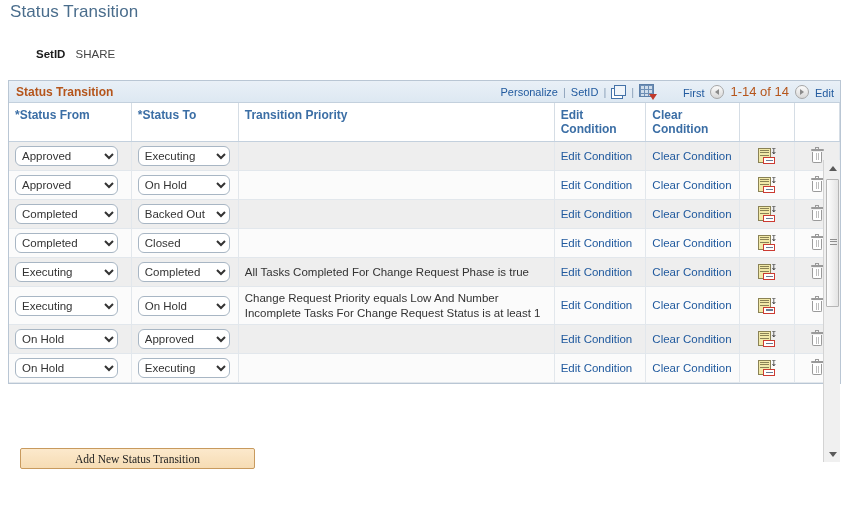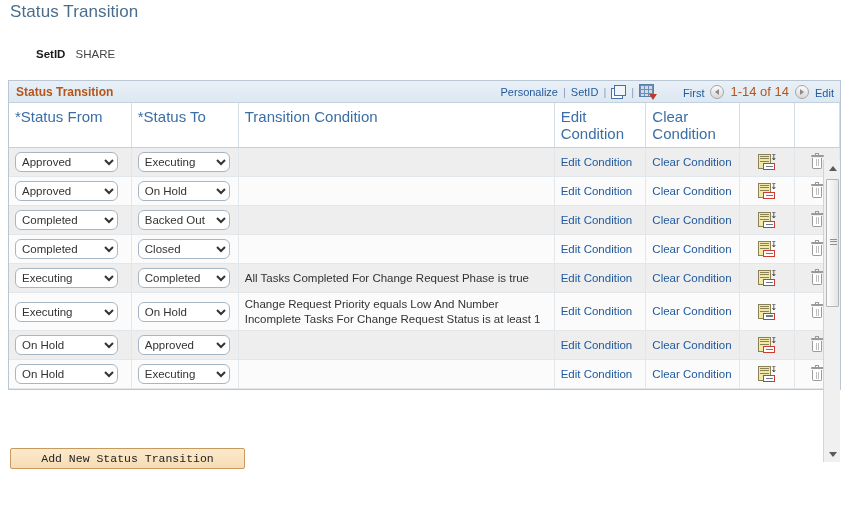--- a/index.html
+++ b/index.html
@@ -148,22 +148,22 @@
     width: 100%;
     border-collapse: collapse;
     table-layout: fixed;
     font-size: 11.5px;
   }
   table.tbl th {
     background: #ffffff;
     border-right: 1px solid #d5dde5;
     border-bottom: 1px solid #c3d0dd;
     color: #3b6ea5;
-    font-size: 15px;
-    font-weight: normal;
+    font-size: 12px;
+    font-weight: bold;
     text-align: left;
     padding: 5px 6px;
     vertical-align: top;
     height: 34px;
   }
   table.tbl td {
     border-right: 1px solid #e2e7ec;
     border-bottom: 1px solid #e2e7ec;
     padding: 4px 6px;
     vertical-align: middle;
@@ -321,27 +321,27 @@
   .vs-thumb .grip {
     position: absolute;
     left: 3px; top: 59px;
     width: 7px; height: 7px;
     background: repeating-linear-gradient(to bottom, #8f8f8f 0 1px, transparent 1px 2.5px);
   }
 
   
   .add-btn {
     position: absolute;
-    left: 10px; top: 448px;
+    left: 20px; top: 448px;
     width: 235px; height: 21px;
     background: linear-gradient(to bottom, #fce9cc 0%, #f6dcb4 100%);
     border: 1px solid #c89a5e;
     border-radius: 2px;
     color: #222;
-    font-family: Liberation Mono, monospace;
+    font-family: Liberation Serif, serif;
     font-size: 11.5px;
     cursor: pointer;
   }
 
   
   .req-note {
     position: absolute;
     left: 10px; top: 494px;
     font-size: 11px;
     color: #333;
@@ -401,21 +401,21 @@
             <col class="c-cond">
           <col class="c-edit">
             <col class="c-clear">
             <col class="c-add">
             <col class="c-del">
         </colgroup>
         <thead>
           <tr>
             <th>*Status From</th>
             <th>*Status To</th>
-            <th>Transition Condition</th>
+            <th>Transition Priority</th>
             <th>Edit Condition</th>
             <th>Clear Condition</th>
             <th></th>
             <th></th>
           </tr>
         </thead>
         <tbody>
             <tr class="alt">
               <td><select class="ps-select"><option>Approved</option><option>Completed</option><option>Executing</option><option>On Hold</option><option>Backed Out</option><option>Closed</option></select></td>
               <td class="c-to-cell"><select class="ps-select"><option>Approved</option><option>Completed</option><option selected="">Executing</option><option>On Hold</option><option>Backed Out</option><option>Closed</option></select></td>

